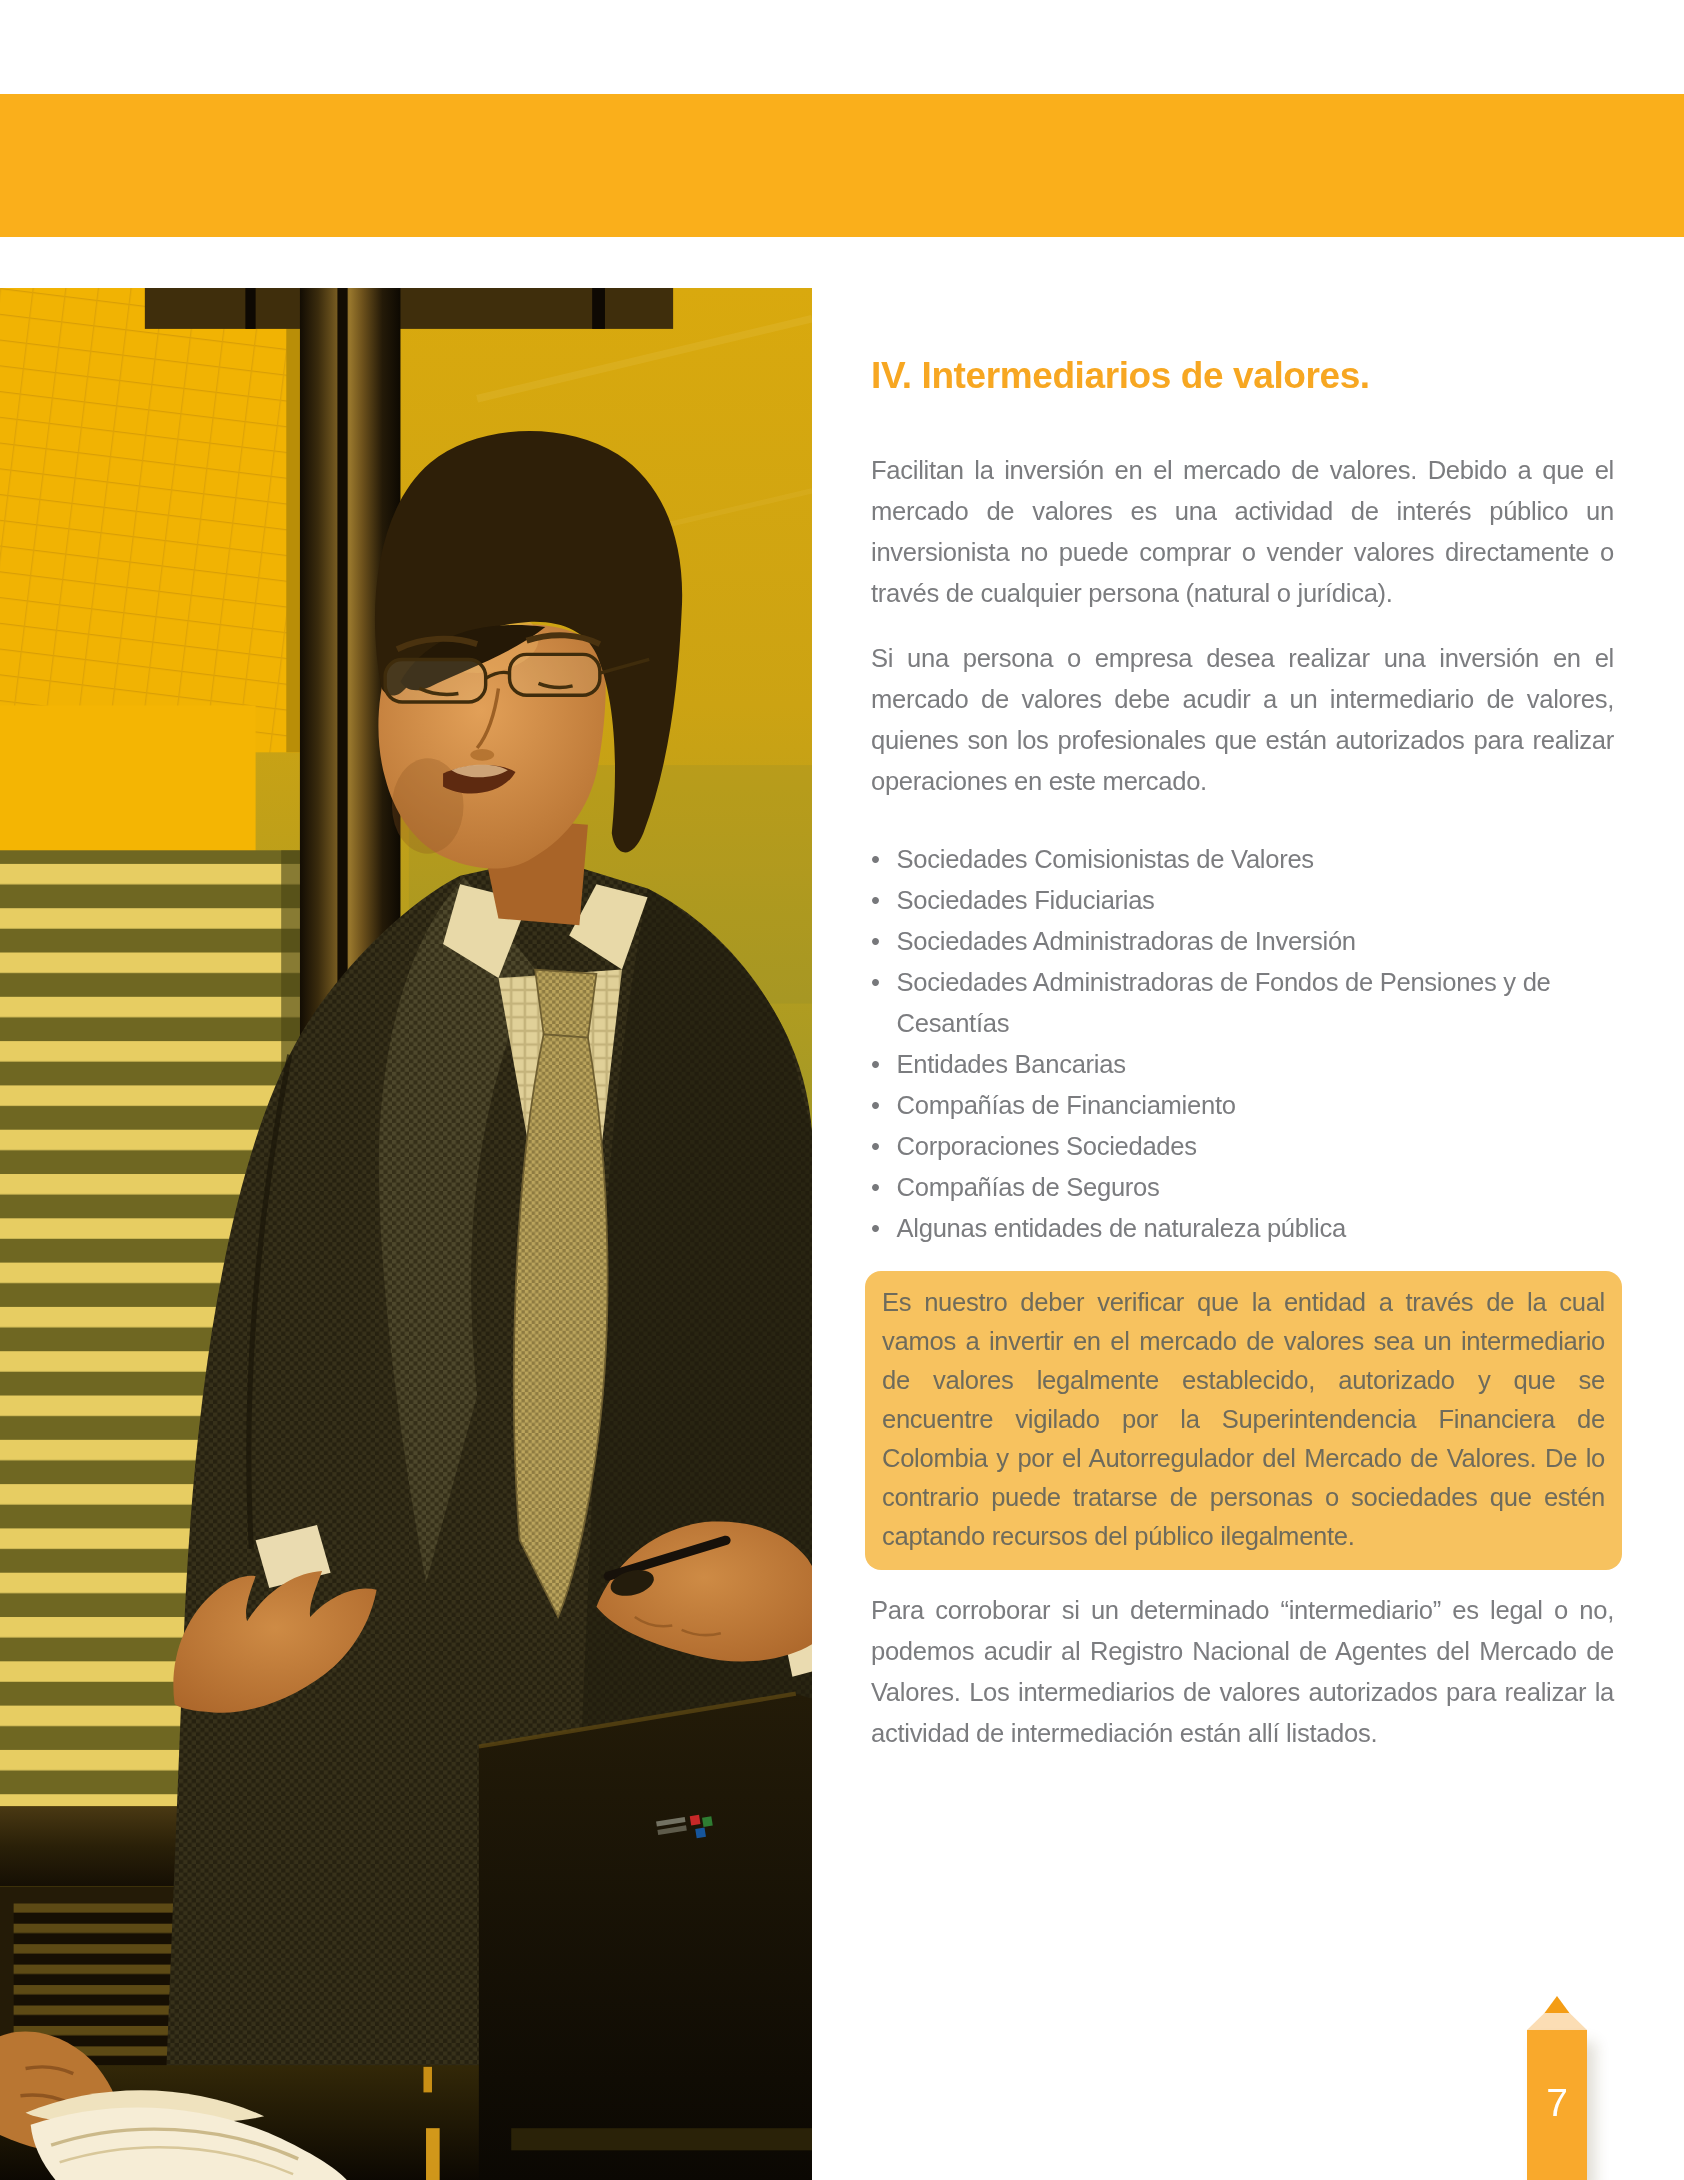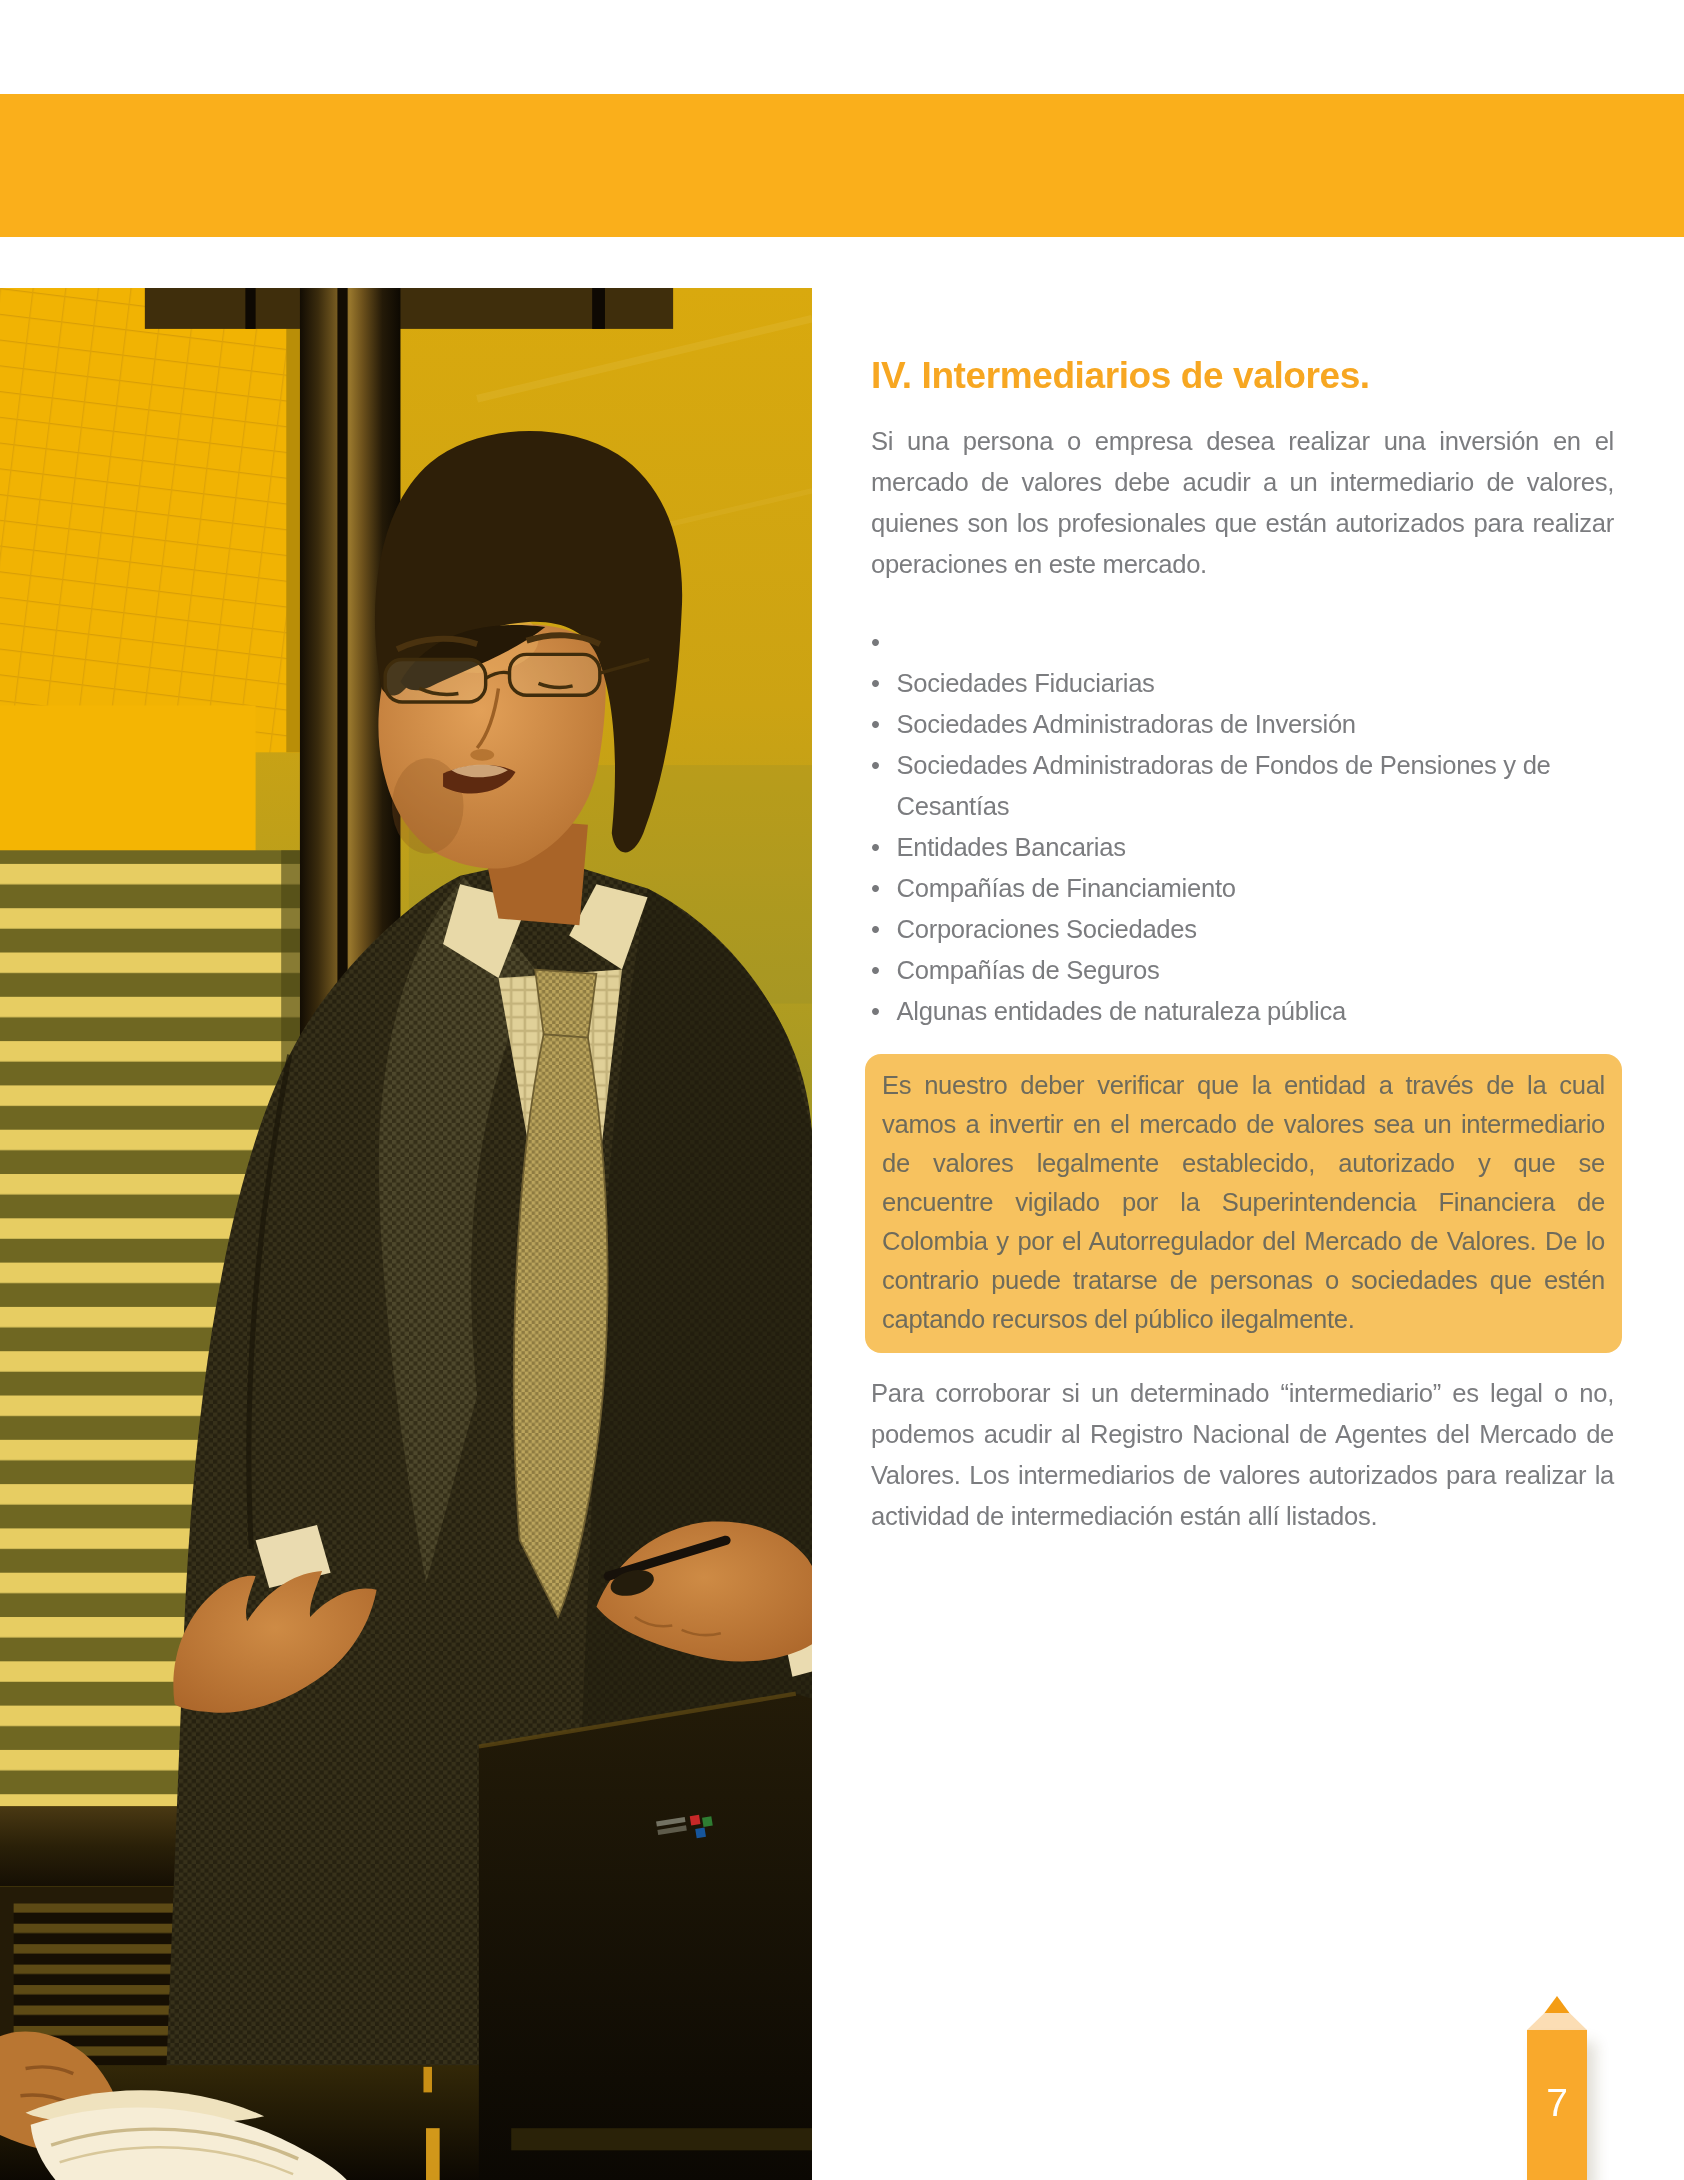--- a/index.html
+++ b/index.html
@@ -265,25 +265,27 @@
                  L66,2222 C48,2200 38,2178 36,2156 Z" fill="#F6EDD6"></path>
         <path d="M60,2180 C150,2150 260,2156 350,2196" stroke="#CBB98A" stroke-width="4" fill="none"></path>
         <path d="M70,2200 C160,2172 260,2178 344,2214" stroke="#D8C79A" stroke-width="3" fill="none"></path>
       </g>
     </svg>
   </div>
 
   <div class="content">
     <h2 class="title">IV. Intermediarios de valores.</h2>
 
+    <p class="para p1">Facilitan la inversión en el mercado de valores. Debido a que el mercado de valores es una actividad de interés público un inversionista no puede comprar o vender valores directamente o través de cualquier persona (natural o jurídica).</p>
     <p class="para p2">Si una persona o empresa desea realizar una inversión en el mercado de valores debe acudir a un intermediario de valores, quienes son los profesionales que están autorizados para realizar operaciones en este mercado.</p>
 
     <ul class="blist">
       <li>
           <span class="bullet">•</span>
+          <span>Sociedades Comisionistas de Valores</span>
         </li>
       <li>
           <span class="bullet">•</span>
           <span>Sociedades Fiduciarias</span>
         </li>
       <li>
           <span class="bullet">•</span>
           <span>Sociedades Administradoras de Inversión</span>
         </li>
       <li>

